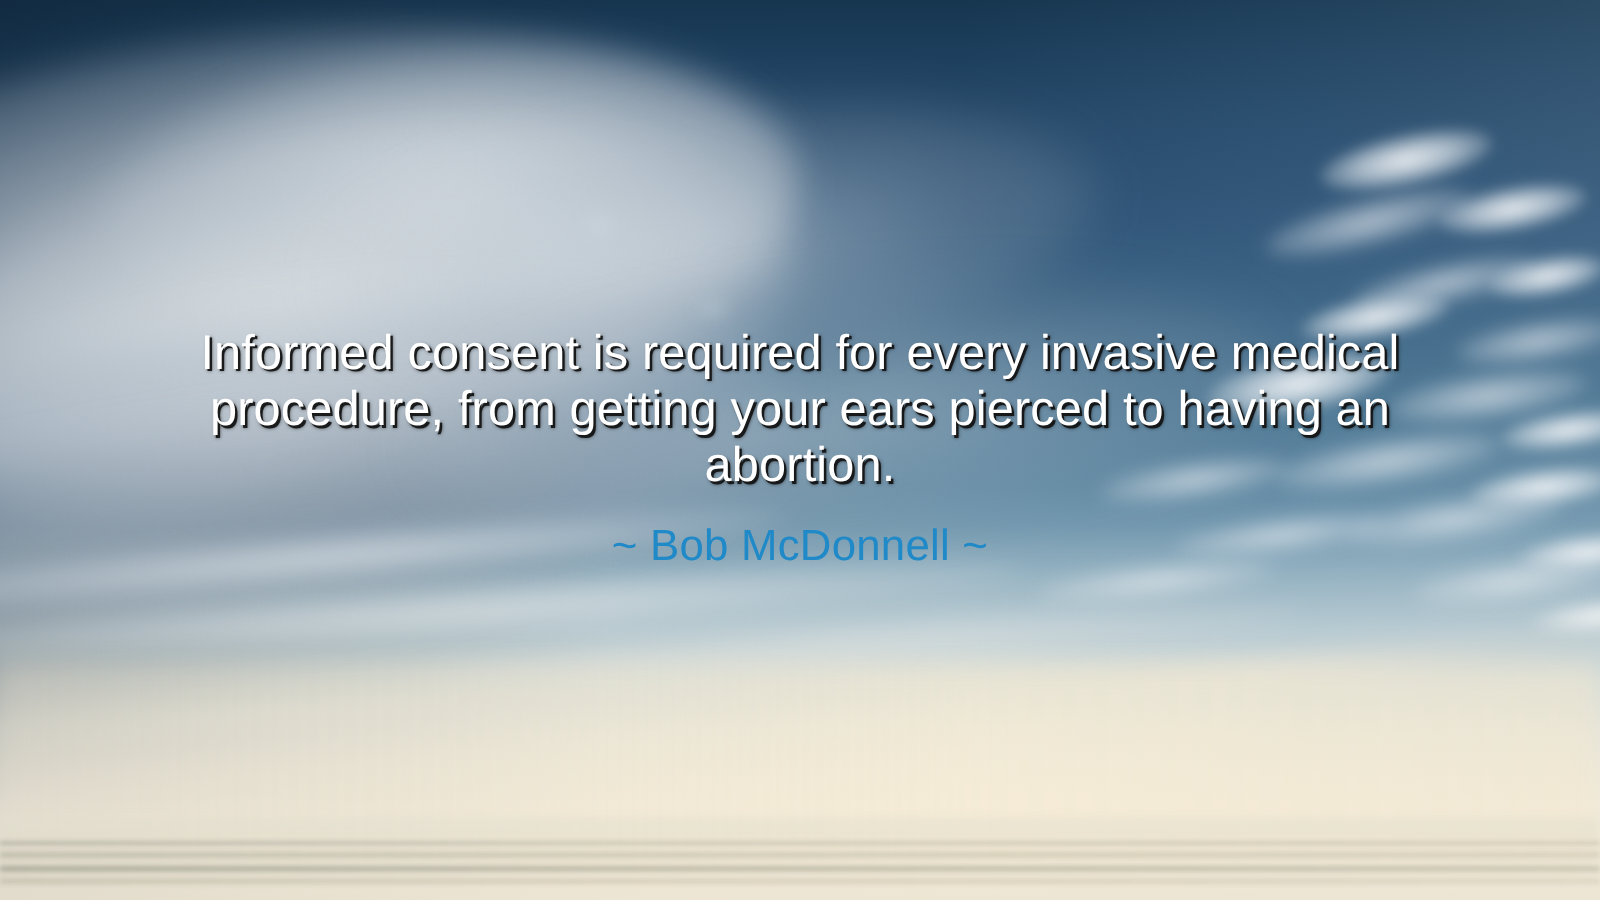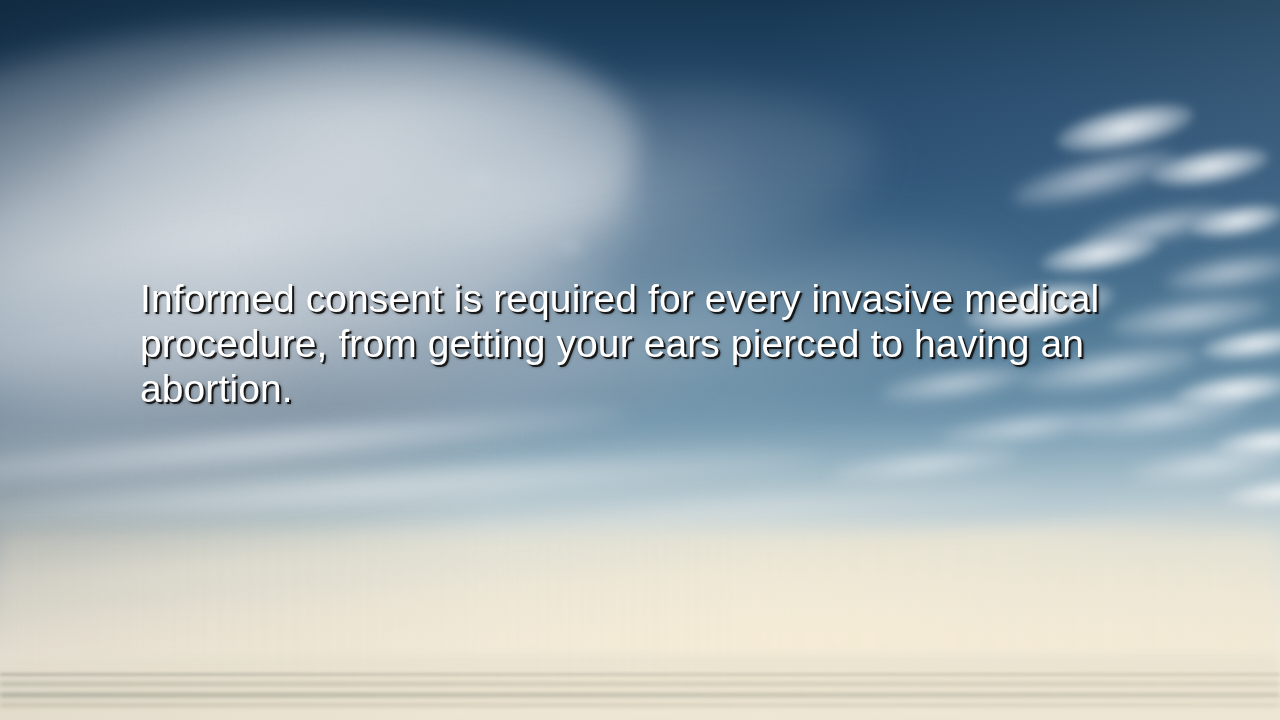--- a/index.html
+++ b/index.html
@@ -237,22 +237,22 @@
       rgba(225,222,206,0.55) 0%,
       rgba(215,210,192,0.25) 55%,
       rgba(210,205,186,0.05) 100%);
     filter: blur(4px);
   }
 
   
   .text-wrap {
     position: absolute;
     left: 0; right: 0;
-    top: 276px;
-    text-align: left;
+    top: 260px;
+    text-align: center;
   }
   .quote-text {
     margin: 0 auto;
     width: 1000px;
     font-size: 39px;
     line-height: 45px;
     color: #ffffff;
     font-weight: 400;
     letter-spacing: 0.1px;
     text-shadow:
@@ -323,15 +323,16 @@
   <div class="ground-haze"></div>
   <div class="horizon-line"></div>
   <div class="ground">
     <div class="ground-band" style="top:6px;  background:linear-gradient(to right, rgba(120,126,108,0.35) 0%, rgba(134,136,116,0.30) 50%, rgba(146,142,120,0.25) 100%);"></div>
     <div class="ground-band" style="top:17px; background:linear-gradient(to right, rgba(96,104,86,0.45) 0%, rgba(110,114,94,0.40) 45%, rgba(124,122,100,0.32) 100%);"></div>
     <div class="ground-band" style="top:27px; background:linear-gradient(to right, rgba(128,126,100,0.28) 0%, rgba(142,134,106,0.24) 55%, rgba(152,142,112,0.20) 100%);"></div>
   </div>
 
   <div class="text-wrap">
     <p class="quote-text">Informed consent is required for every invasive medical procedure, from getting your ears pierced to having an abortion.</p>
+    <p class="attribution">~ Bob McDonnell ~</p>
   </div>
 
 </div>
 
 </body></html>

